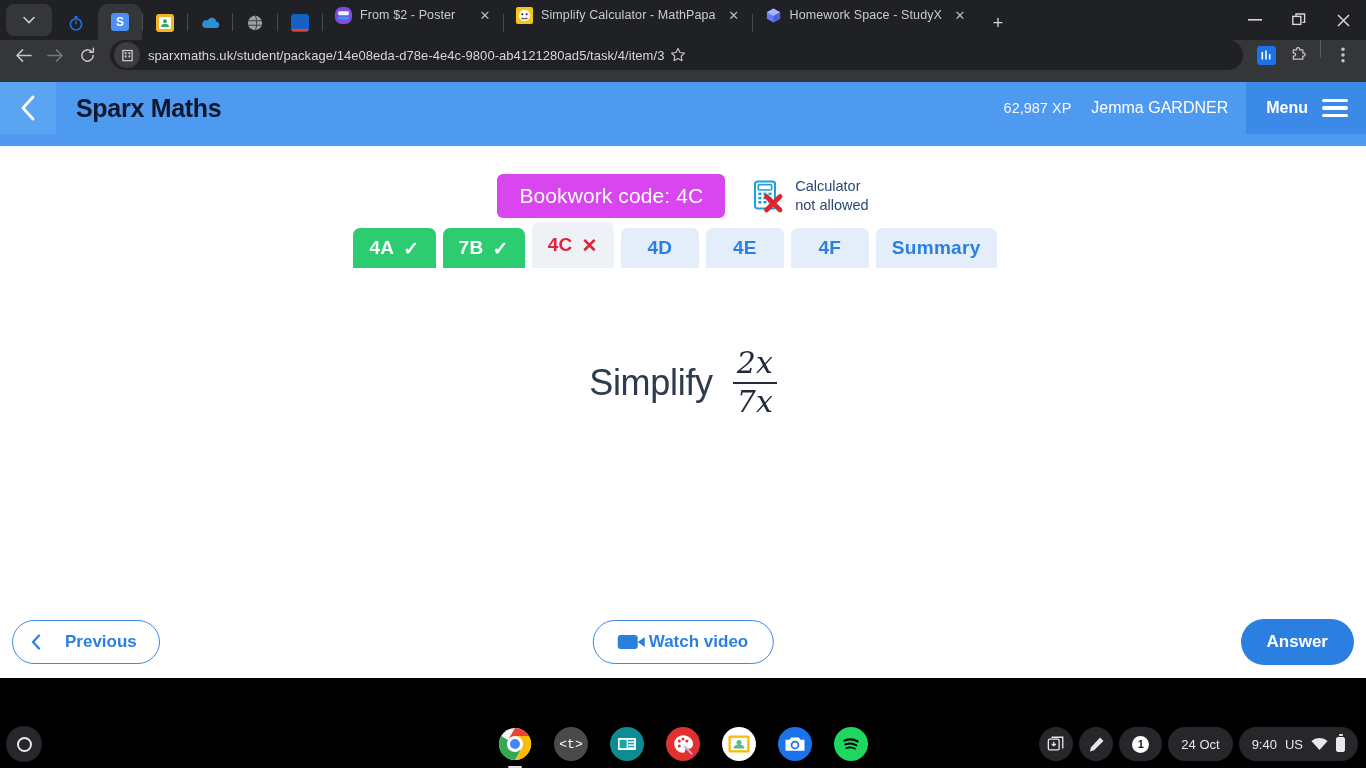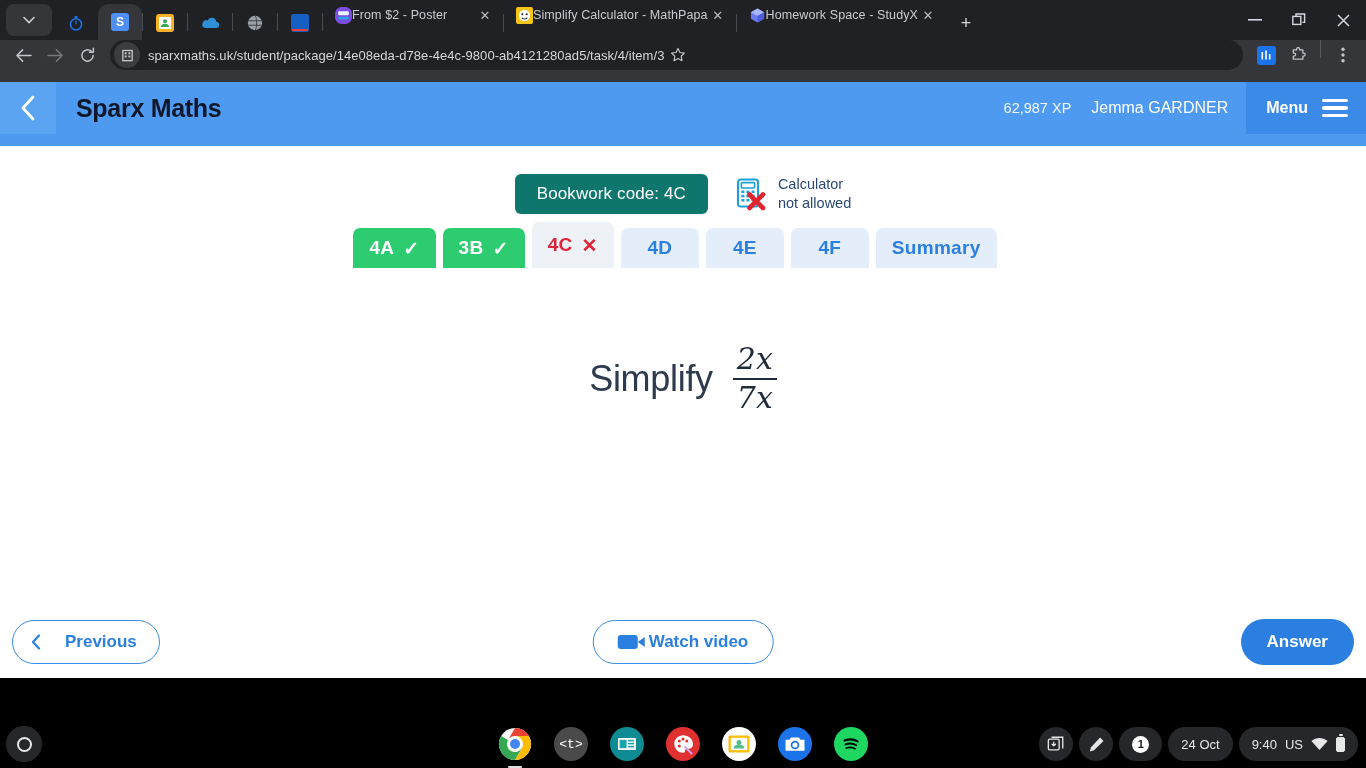--- a/index.html
+++ b/index.html
@@ -27,21 +27,21 @@
     display: flex; align-items: center; justify-content: center;
     position: relative;
   }
   .pin-tab.active { background: #35363a; border-radius: 10px 10px 0 0; height: 36px; }
   .pin-sep {
     width: 1px; height: 18px; background: #4a4b50; margin-bottom: 9px;
   }
   .favicon { width: 18px; height: 18px; border-radius: 3px; display:block; }
 
   .tab {
-    height: 34px; display: flex; align-items: center; 
+    height: 34px; display: flex; align-items: center; gap: 8px;
     padding: 0 8px 16px 12px; min-width: 180px; max-width: 250px;
     color: #c9cbd0; font-size: 12.5px; position: relative;
     margin-bottom: 0;
   }
   .tab .tab-title {
     white-space: nowrap; overflow: hidden; text-overflow: clip;
     flex: 1; letter-spacing: .1px;
   }
   .tab .tab-close {
     width: 20px; height: 20px; display:flex; align-items:center; justify-content:center;
@@ -137,21 +137,21 @@
   .ttab.current { background: #eef2f7; color: #e0243a; height: 46px; }
   .ttab.current .mark { color: #e0243a; }
   .ttab.todo { background: #e4eefb; color: #2b7fe0; }
   .ttab.summary { background: #e4eefb; color: #2b7fe0; min-width: 110px; }
 
   .meta-row {
     display: flex; align-items: center; justify-content: center; gap: 28px;
     margin-top: 28px;
   }
   .bookwork {
-    background: #0f766e; color: #fff; font-size: 17px;
+    background: #d946ef; color: #fff; font-size: 21px;
     padding: 10px 22px; border-radius: 6px; letter-spacing: .1px;
   }
   .calc-note { display: flex; align-items: center; gap: 12px; }
   .calc-text { line-height: 1.32; color: #2a4875; font-size: 14.5px; }
 
   .question-area {
     height: 330px; display: flex; align-items: center; justify-content: center;
   }
   .question {
     display: flex; align-items: center; gap: 20px;
@@ -439,21 +439,21 @@
       </div>
     </div>
     <div class="tabs-band"></div>
 
     <div class="task-tabs">
       <div class="ttab done">
         <span>4A</span>
         <span class="mark">✓</span>
       </div>
       <div class="ttab done">
-        <span>3B</span>
+        <span>7B</span>
         <span class="mark">✓</span>
       </div>
       <div class="ttab current">
         <span>4C</span>
         <span class="mark">✕</span>
       </div>
       <div class="ttab todo">
         <span>4D</span>
       </div>
       <div class="ttab todo">

